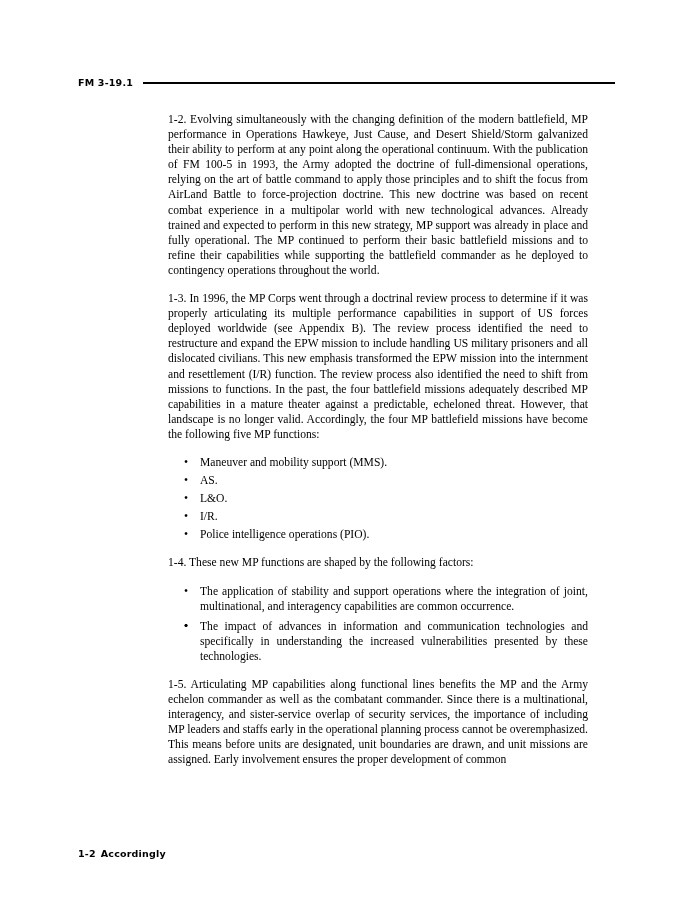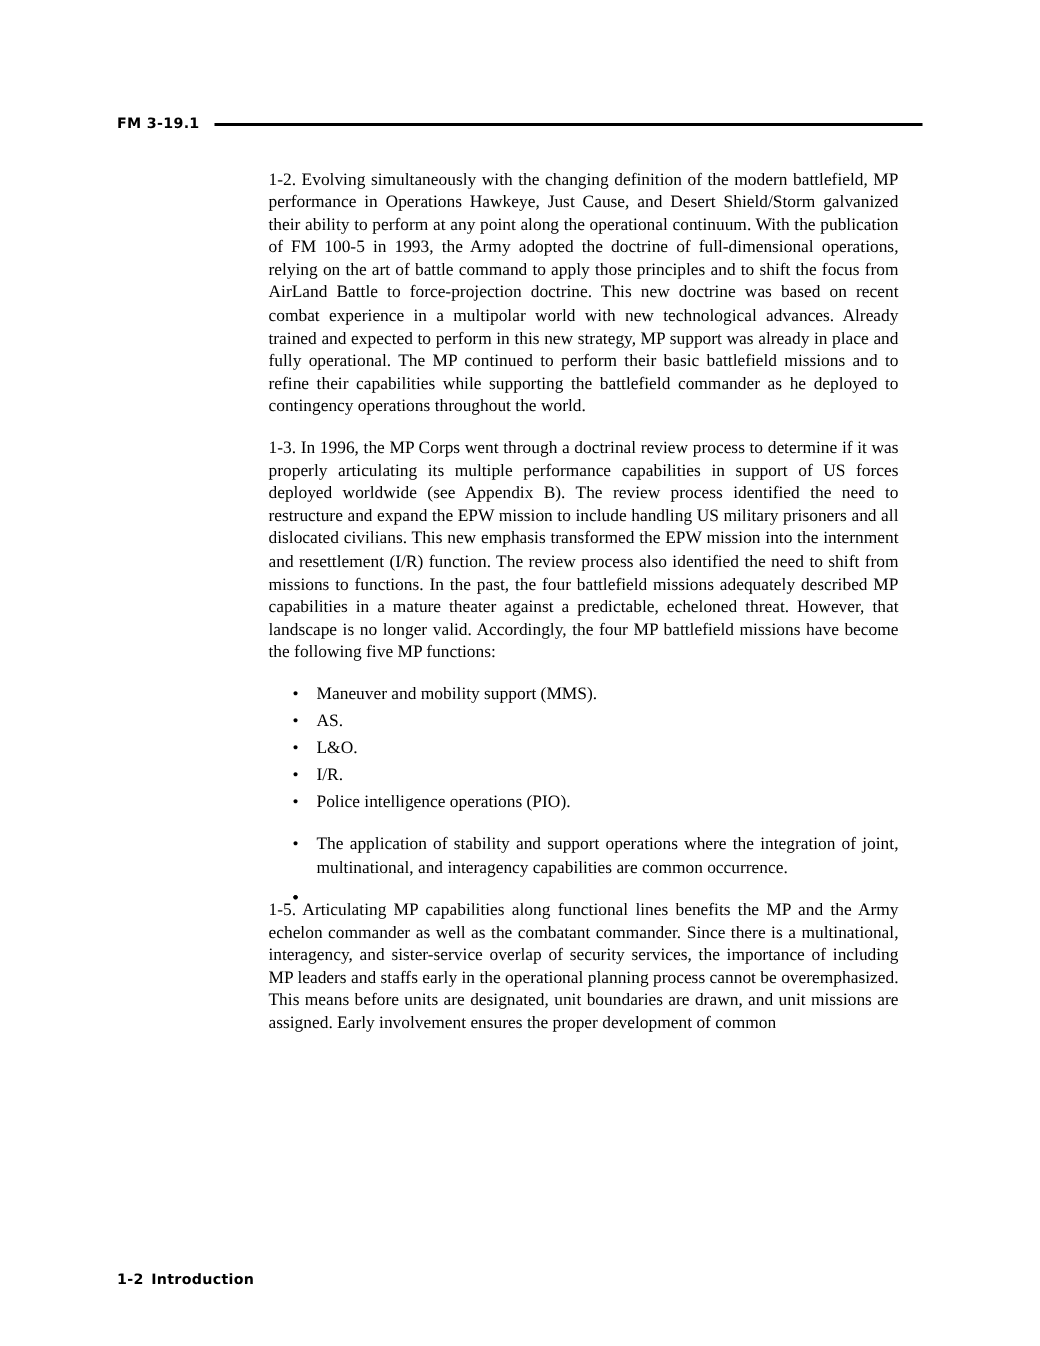--- a/index.html
+++ b/index.html
@@ -40,21 +40,21 @@
   }
   .header-rule {
     flex: 1 1 auto;
     height: 2px;
     background: #000000;
     margin-top: 1px;
   }
   .content {
     position: absolute;
     top: 112px;
-    left: 179px;
+    left: 168px;
     width: 420px;
   }
   p.para {
     margin: 0 0 13px 0;
     font-size: 11.6px;
     line-height: 15.1px;
     text-align: justify;
     text-justify: inter-word;
   }
   ul.bullets {
@@ -112,30 +112,31 @@
     <p class="para">1-3. In 1996, the MP Corps went through a doctrinal review process to determine if it was properly articulating its multiple performance capabilities in support of US forces deployed worldwide (see Appendix B). The review process identified the need to restructure and expand the EPW mission to include handling US military prisoners and all dislocated civilians. This new emphasis transformed the EPW mission into the internment and resettlement (I/R) function. The review process also identified the need to shift from missions to functions. In the past, the four battlefield missions adequately described MP capabilities in a mature theater against a predictable, echeloned threat. However, that landscape is no longer valid. Accordingly, the four MP battlefield missions have become the following five MP functions:</p>
 
     <ul class="bullets">
       <li><span class="bullet-dot">•</span><span>Maneuver and mobility support (MMS).</span></li>
       <li><span class="bullet-dot">•</span><span>AS.</span></li>
       <li><span class="bullet-dot">•</span><span>L&amp;O.</span></li>
       <li><span class="bullet-dot">•</span><span>I/R.</span></li>
       <li><span class="bullet-dot">•</span><span>Police intelligence operations (PIO).</span></li>
     </ul>
 
+    <p class="para">1-4. These new MP functions are shaped by the following factors:</p>
 
     <ul class="bullets spaced">
       <li><span class="bullet-dot">•</span><span>The application of stability and support operations where the integration of joint, multinational, and interagency capabilities are common occurrence.</span></li>
       <li><span class="bullet-dot">•</span></li>
       <li><span class="bullet-dot">•</span></li>
-      <li><span class="bullet-dot">•</span></li>
+      <li><span class="bullet-dot">•</span><span>The impact of advances in information and communication technologies and specifically in understanding the increased vulnerabilities presented by these technologies.</span></li>
     </ul>
 
     <p class="para">1-5. Articulating MP capabilities along functional lines benefits the MP and the Army echelon commander as well as the combatant commander. Since there is a multinational, interagency, and sister-service overlap of security services, the importance of including MP leaders and staffs early in the operational planning process cannot be overemphasized. This means before units are designated, unit boundaries are drawn, and unit missions are assigned. Early involvement ensures the proper development of common</p>
 
   </div>
 
   <div class="footer">
     <span class="pagenum">1-2</span>
-    <span>Introduction</span>
+    <span>Accordingly</span>
   </div>
 
 </div>
 
 </body></html>

